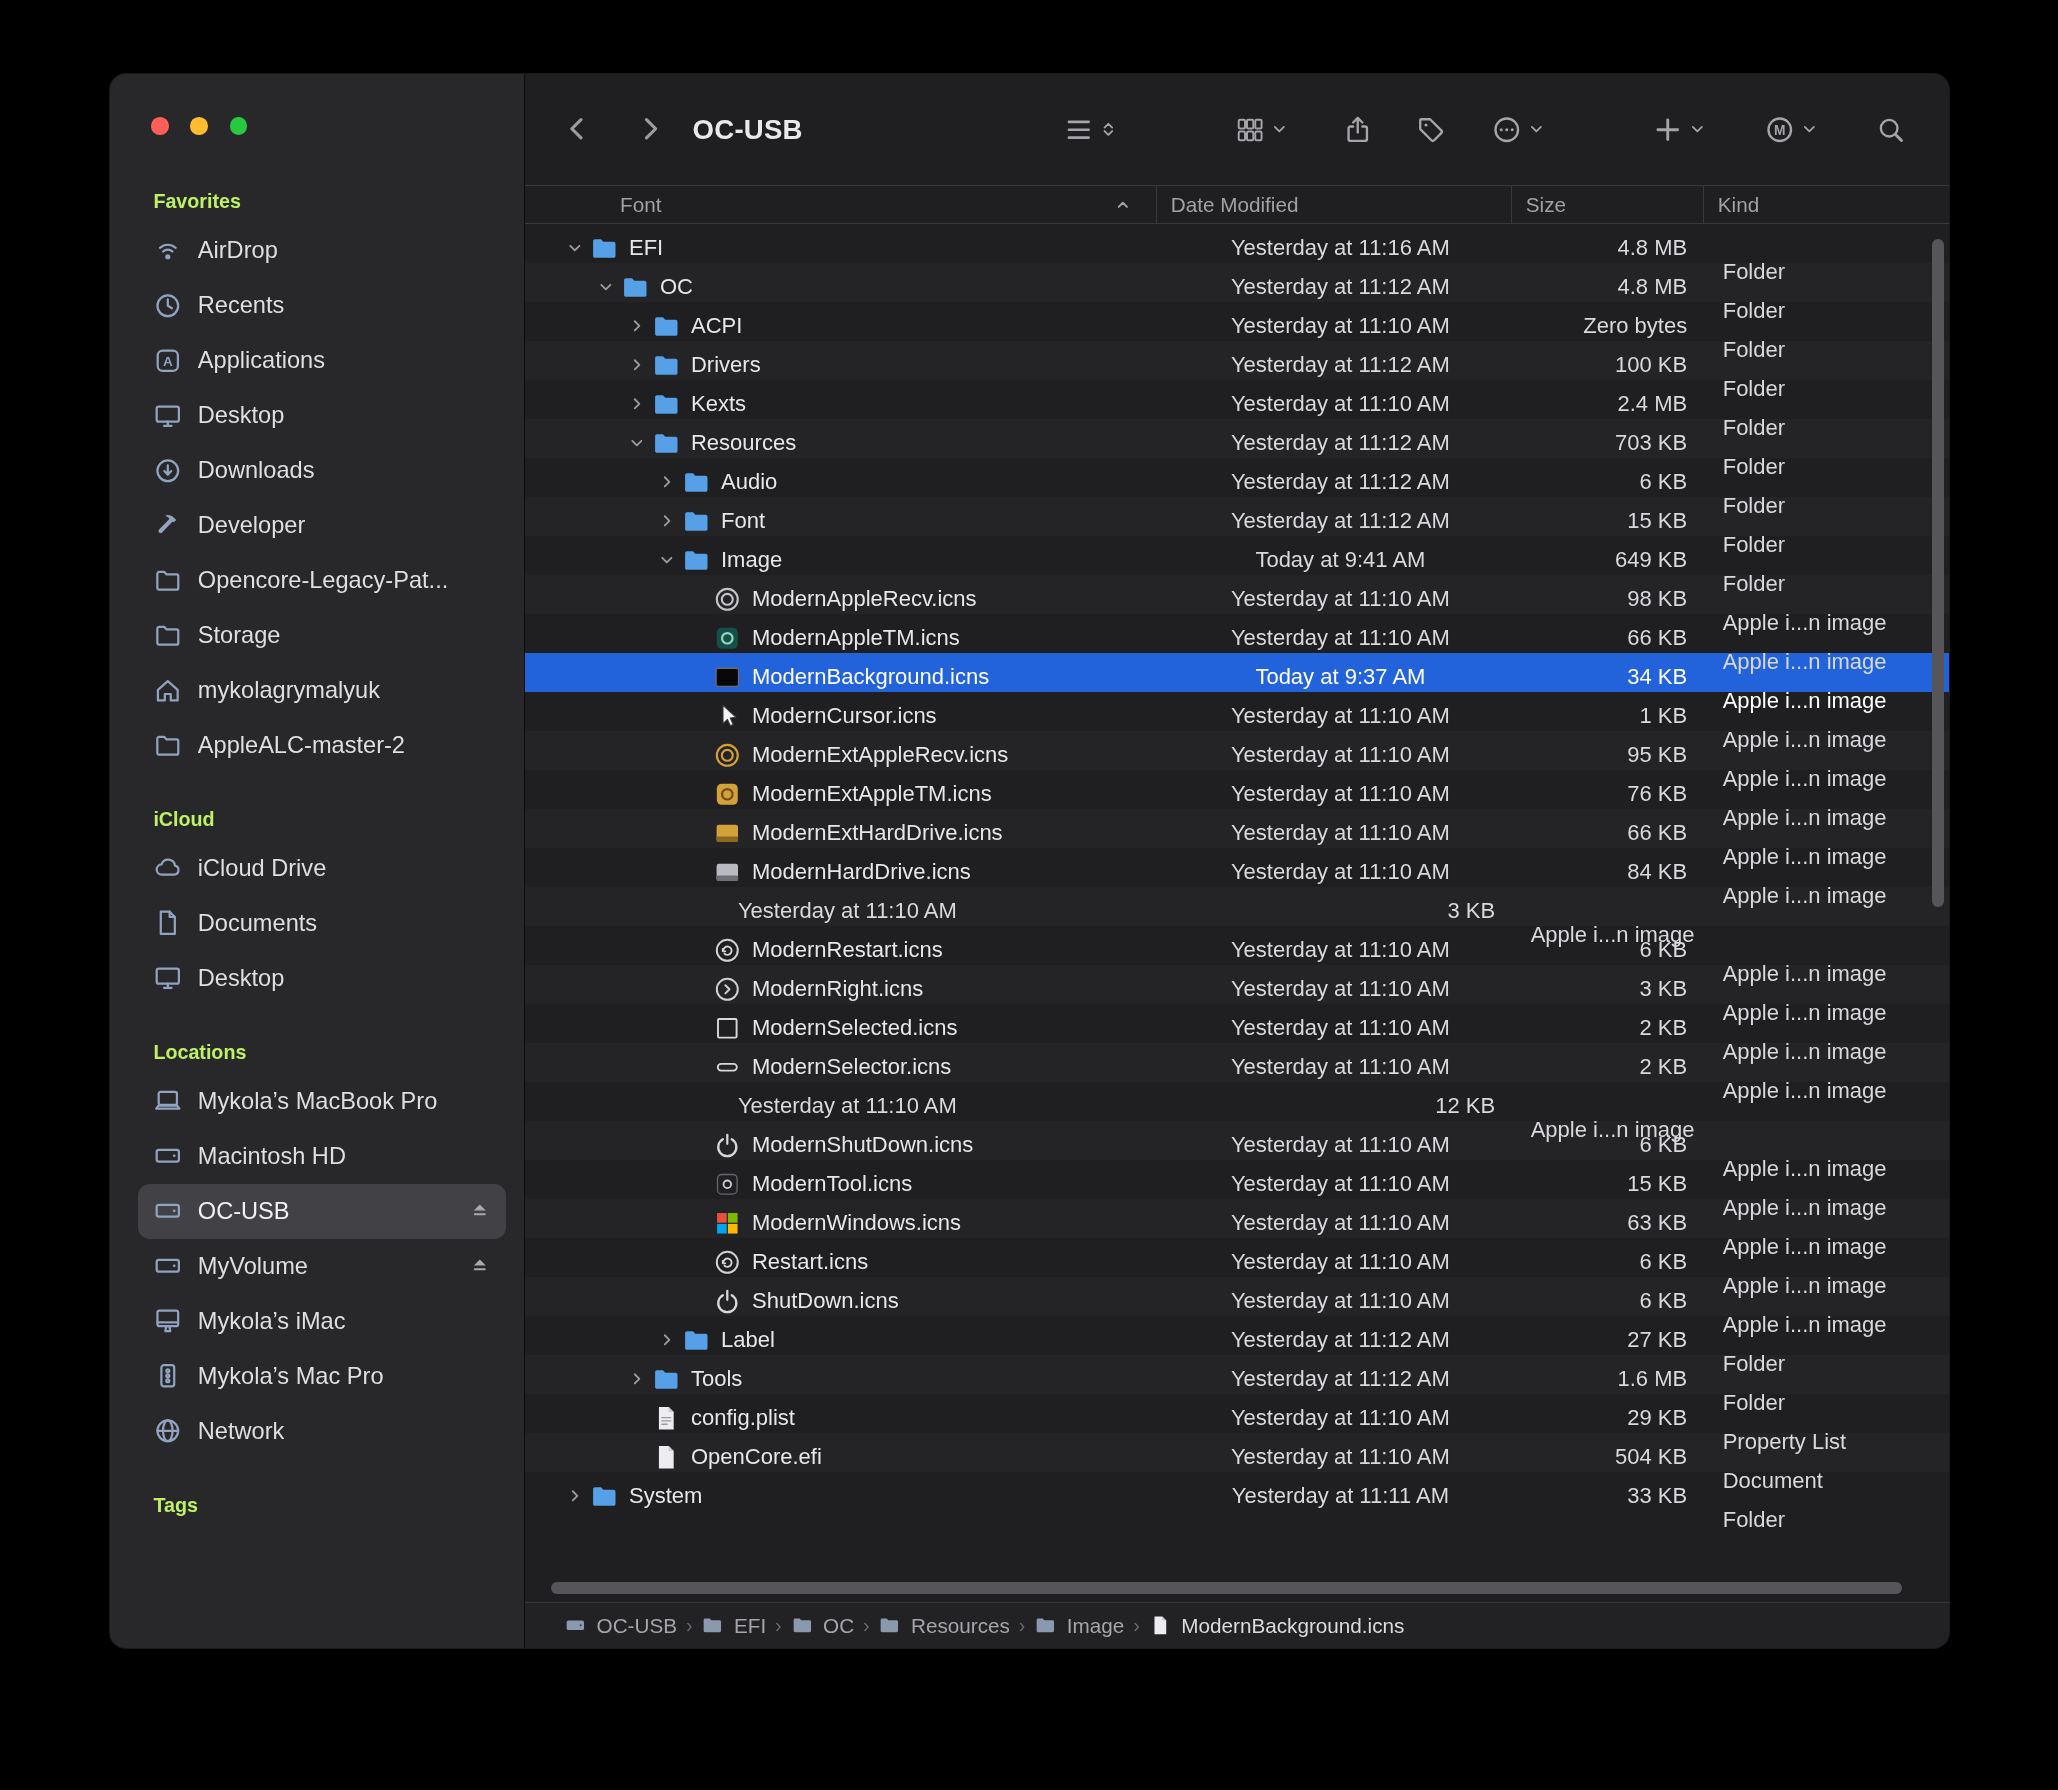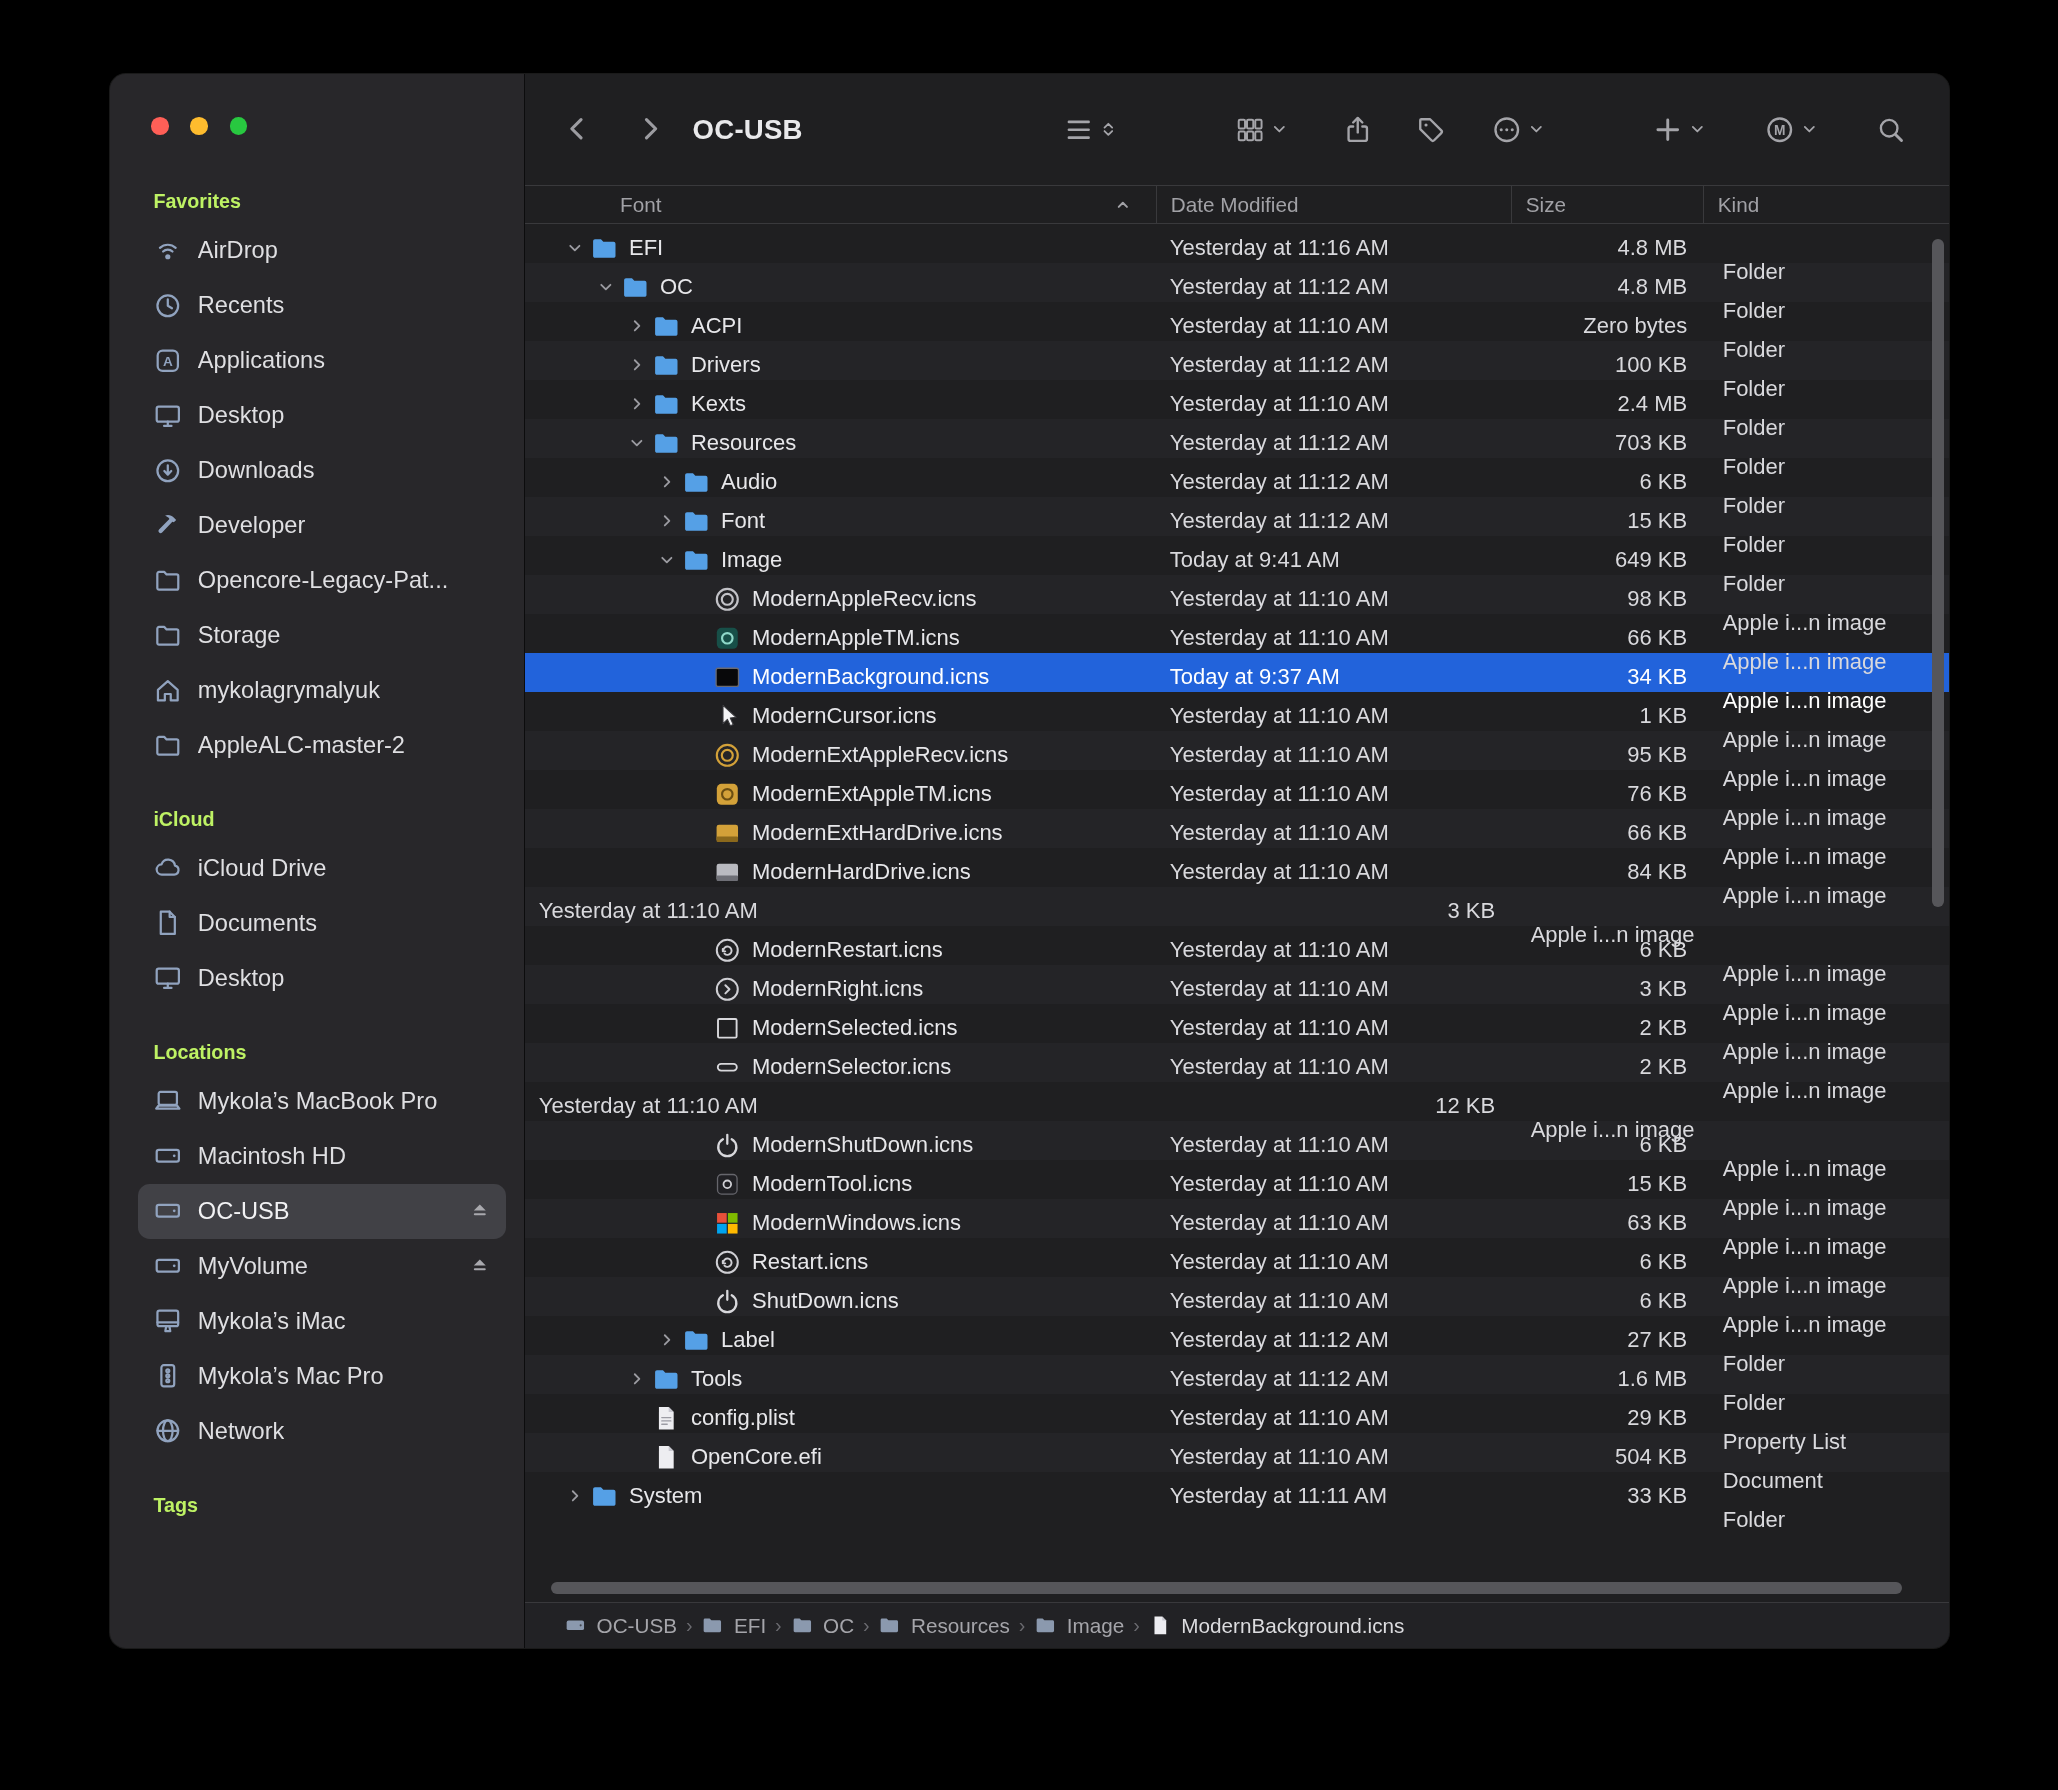--- a/index.html
+++ b/index.html
@@ -58,21 +58,21 @@
   .row.stripe { background: #242427; }
   .row.selected { color: #fff; }
   .name-cell { display: flex; align-items: center; min-width: 0; height: 100%; }
   .indent { flex: none; height: 1px; }
   .disclosure { width: 29.6px; height: 25.6px; flex: none; display: flex; align-items: center; justify-content: center; color: #9b9ba1; }
   .disclosure svg { width: 17.7px; height: 17.7px; }
   .row.selected .disclosure { color: #fff; }
   .file-icon { width: 28.6px; height: 28.6px; flex: none; margin-right: 10.8px; display: flex; }
   .file-name { white-space: nowrap; overflow: hidden; text-overflow: ellipsis; color: #e7e7ea; }
   .row.selected .file-name { color: #fff; }
-  .date-cell { padding-left: 13.8px; white-space: nowrap; }
+  .date-cell { padding-left: 13.8px; white-space: nowrap; text-align: center; }
   .size-cell { text-align: right; padding-right: 15.8px; white-space: nowrap; }
   .kind-cell { padding-left: 19.7px; white-space: nowrap; overflow: hidden; text-overflow: ellipsis; margin-top: 48px; }
 
   .h-scrollbar { position: absolute; left: 25.6px; right: 47px; bottom: 7.9px; height: 11.8px; border-radius: 5.9px; background: #56565a; }
   .v-scrollbar { position: absolute; top: 165px; right: 4.9px; width: 11.8px; height: 668px; border-radius: 5.9px; background: #56565a; z-index: 4; }
 
   .pathbar { height: 46px; flex: none; border-top: 1px solid #39393c; background: #222225; display: flex; align-items: center; padding: 0 23.6px 0 39px; font-size: 20.7px; color: #a5a5aa; overflow: hidden; white-space: nowrap; }
   .path-item { display: flex; align-items: center; gap: 9.9px; margin: 0 8.9px; }
   .path-item:first-child { margin-left: 0; }
   .path-item.current { color: #dcdcdf; }

